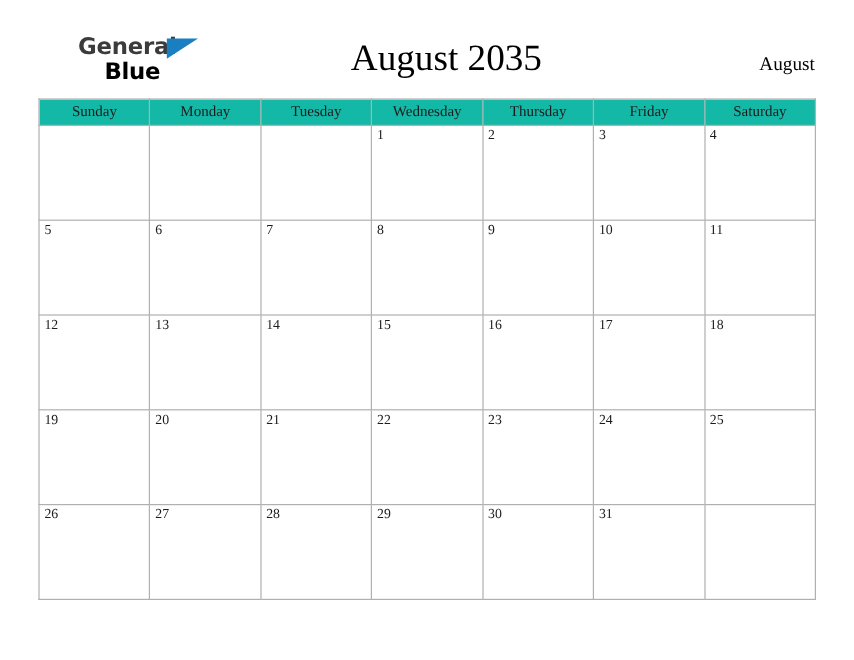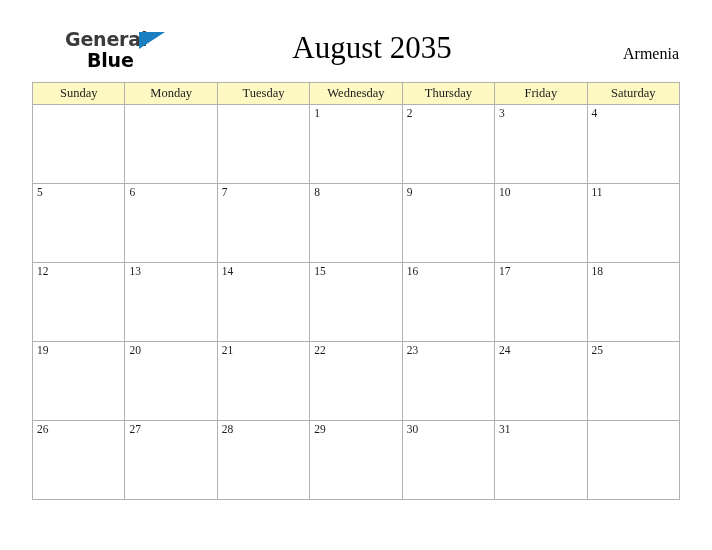--- a/index.html
+++ b/index.html
@@ -85,21 +85,21 @@
     position: absolute;
     left: 32px;
     top: 82px;
     width: 648px;
     border-collapse: collapse;
     table-layout: fixed;
   }
   .calendar th {
     height: 19px;
     border: 1px solid #b0b0b0;
-    background: #fef9c3;
+    background: #14b8a6;
     font-family: "Liberation Serif", serif;
     font-size: 12.5px;
     font-weight: 400;
     color: #1c1c1c;
     text-align: center;
     vertical-align: middle;
   }
   .calendar td {
     height: 78px;
     border: 1px solid #b0b0b0;
@@ -127,21 +127,21 @@
   <div class="header">
 
     <div class="logo">
       <span class="logo-general">General</span>
       <span class="logo-tri"></span>
       <span class="logo-blue">Blue</span>
     </div>
 
     <div class="title">August 2035</div>
 
-    <div class="region">Armenia</div>
+    <div class="region">August</div>
 
   </div>
 
   <table class="calendar">
     <thead>
       <tr>
         <th>Sunday</th>
         <th>Monday</th>
         <th>Tuesday</th>
         <th>Wednesday</th>

